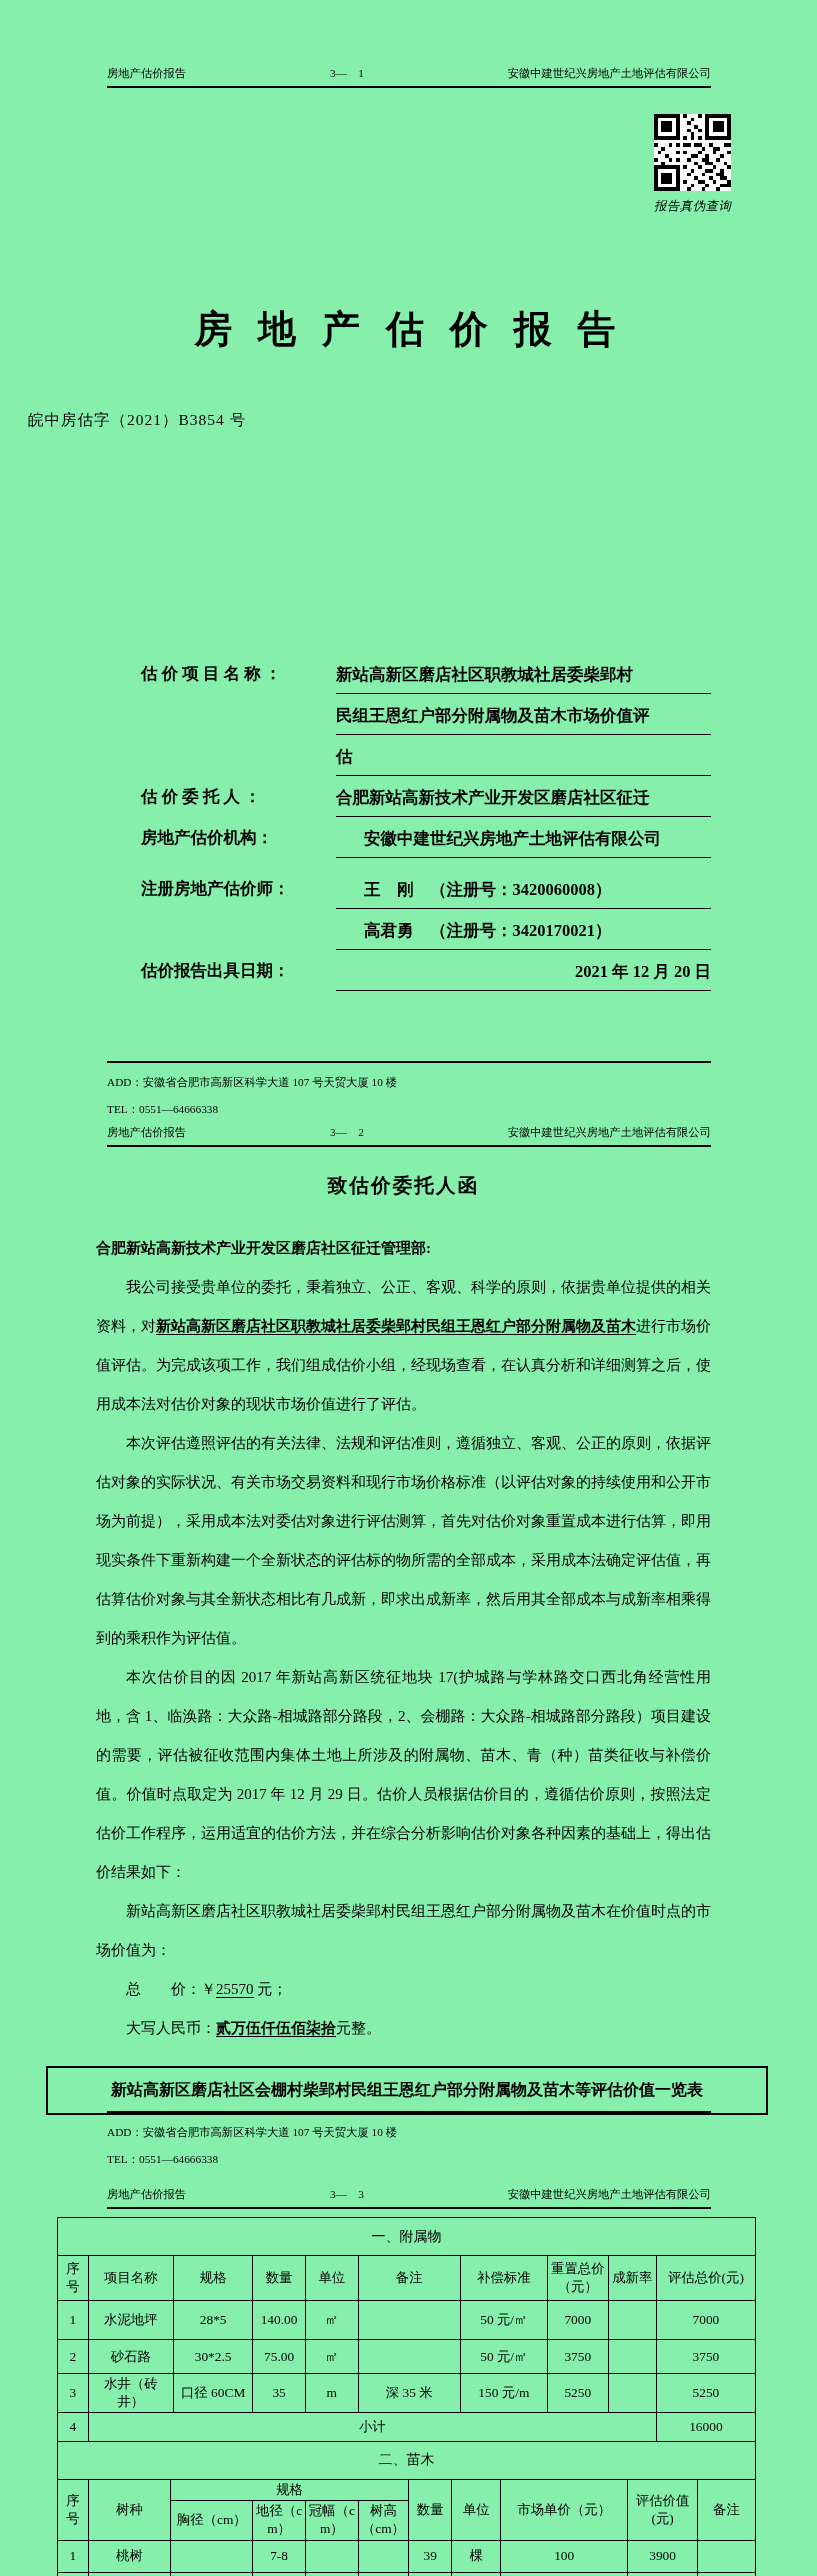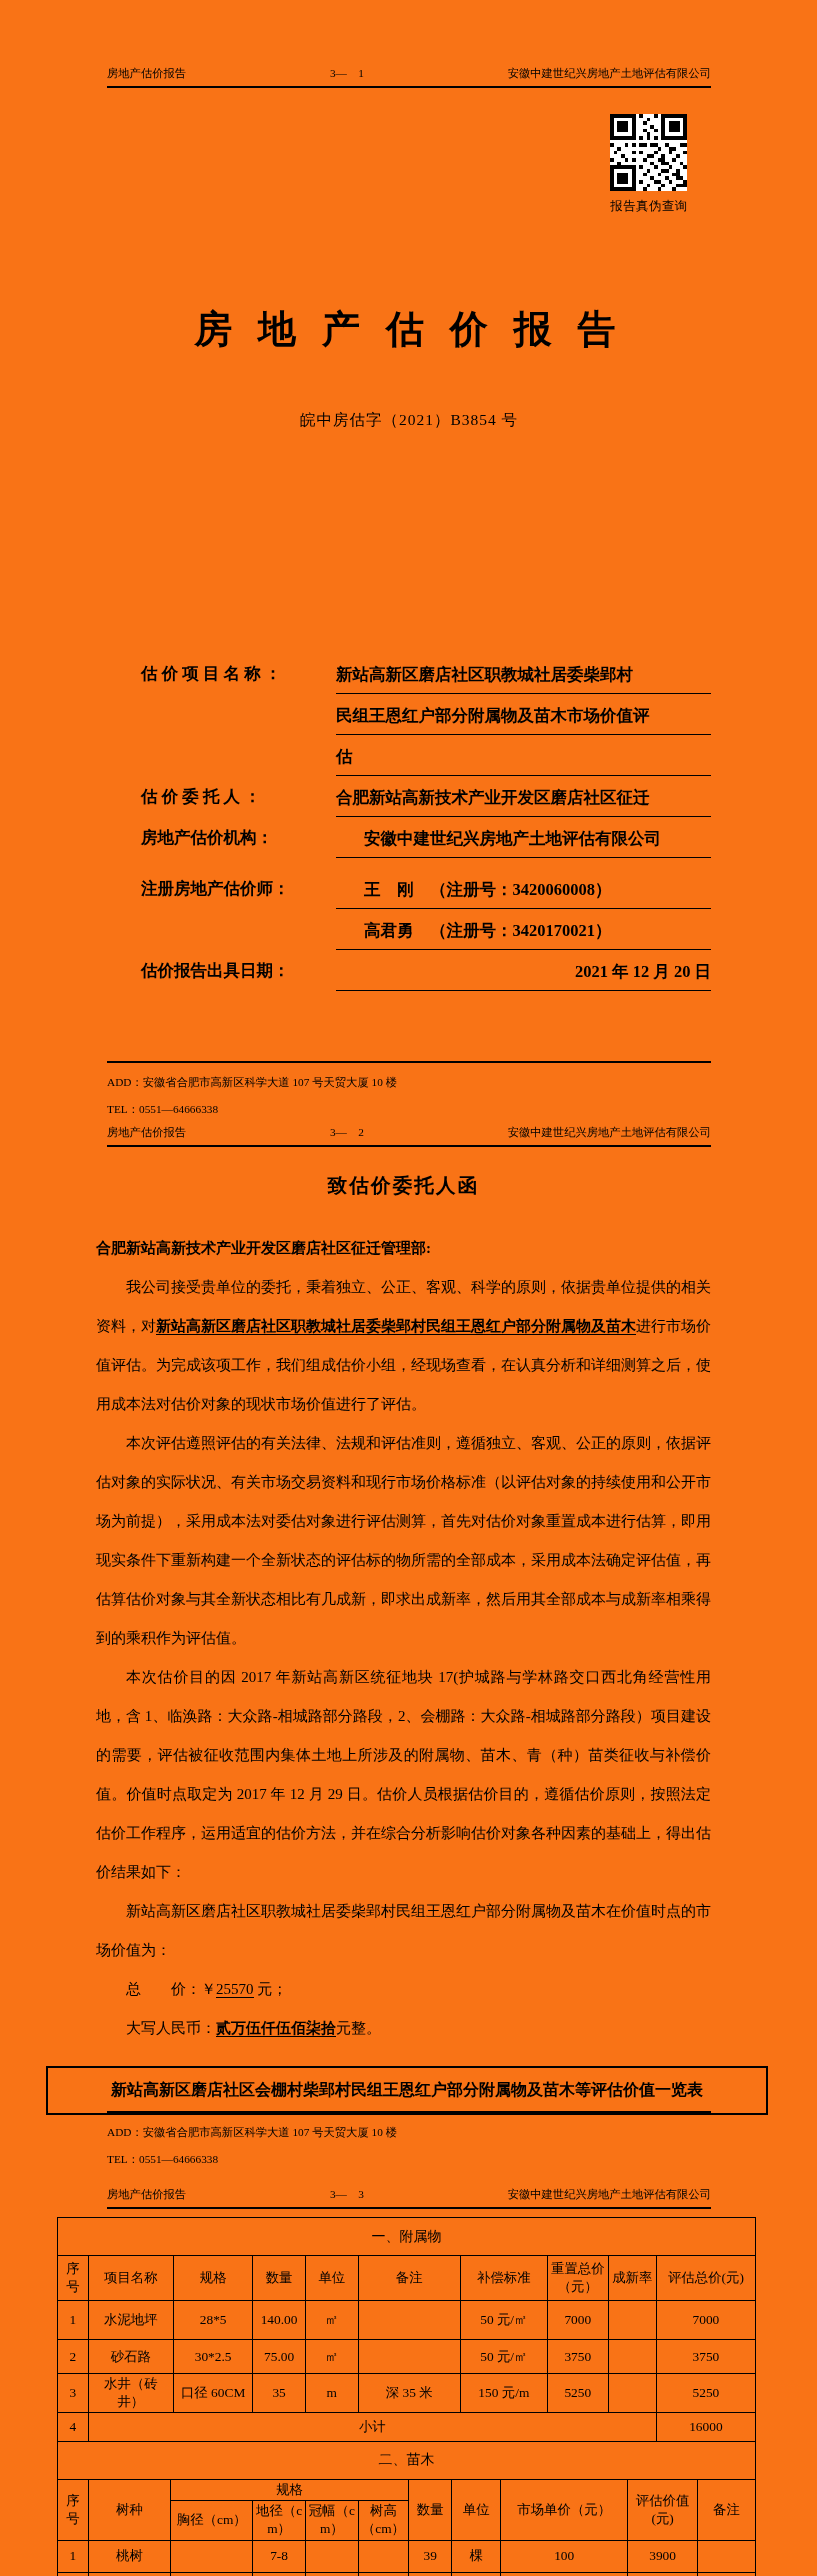--- a/index.html
+++ b/index.html
@@ -1,33 +1,33 @@
 <!DOCTYPE html>
 <html style="font-size:8.2px"><head>
 <meta charset="utf-8">
 <style>
   html,body{margin:0;padding:0;background:#ffffff;}
   body{width:818px;color:#000;font-family:"Liberation Serif","DejaVu Serif",serif;}
   *{box-sizing:border-box;}
-  .page{position:relative;width:818px;overflow:hidden;background:#f97316;}
+  .page{position:relative;width:818px;overflow:hidden;background:#86efac;}
   .page-1{height:1120px;}
   .page-2{height:1062px;}
   .page-3{height:1092px;}
 
   
   .pg-header{position:absolute;left:107px;right:107px;display:flex;justify-content:space-between;align-items:flex-end;font-size:11.3px;border-bottom:2.1px solid #000;padding-bottom:5.2px;white-space:pre;}
   .pg-footer{position:absolute;left:107px;right:107px;border-top:2.1px solid #000;font-size:11.3px;}
   .pg-footer .ftr-line{margin-top:13.4px;line-height:13.4px;}
 
   
-  .qr-box{position:absolute;top:114px;left:610px;width:78px;text-align:center;}
+  .qr-box{position:absolute;top:114px;left:654px;width:78px;text-align:left;font-style:italic;}
   .qr-box svg{width:77px;height:77px;display:block;}
   .qr-caption{margin-top:7.2px;font-size:12.4px;letter-spacing:0.5px;}
   .report-title{position:absolute;top:304px;left:0;right:0;text-align:center;font-size:38px;font-weight:bold;letter-spacing:8.2px;}
-  .doc-no{position:absolute;top:410px;left:0;right:0;text-align:center;font-size:15.5px;letter-spacing:1px;}
+  .doc-no{position:absolute;top:410px;left:0;right:0;font-size:15.5px;letter-spacing:1px;padding-left:28px;}
   .info-block{position:absolute;top:653px;left:107px;right:107px;font-weight:bold;font-size:16.5px;margin-left:34px;}
   .field{display:flex;}
   .field-label{width:195px;flex:0 0 195px;line-height:41px;white-space:pre;}
   .field-lines{flex:1;}
   .vline{border-bottom:1.5px solid #000;height:41px;line-height:43px;white-space:pre;}
   .vline.center{text-align:right;}
   .vline.pad{padding-left:28px;}
   .gap-top{margin-top:10.3px;}
 
   

